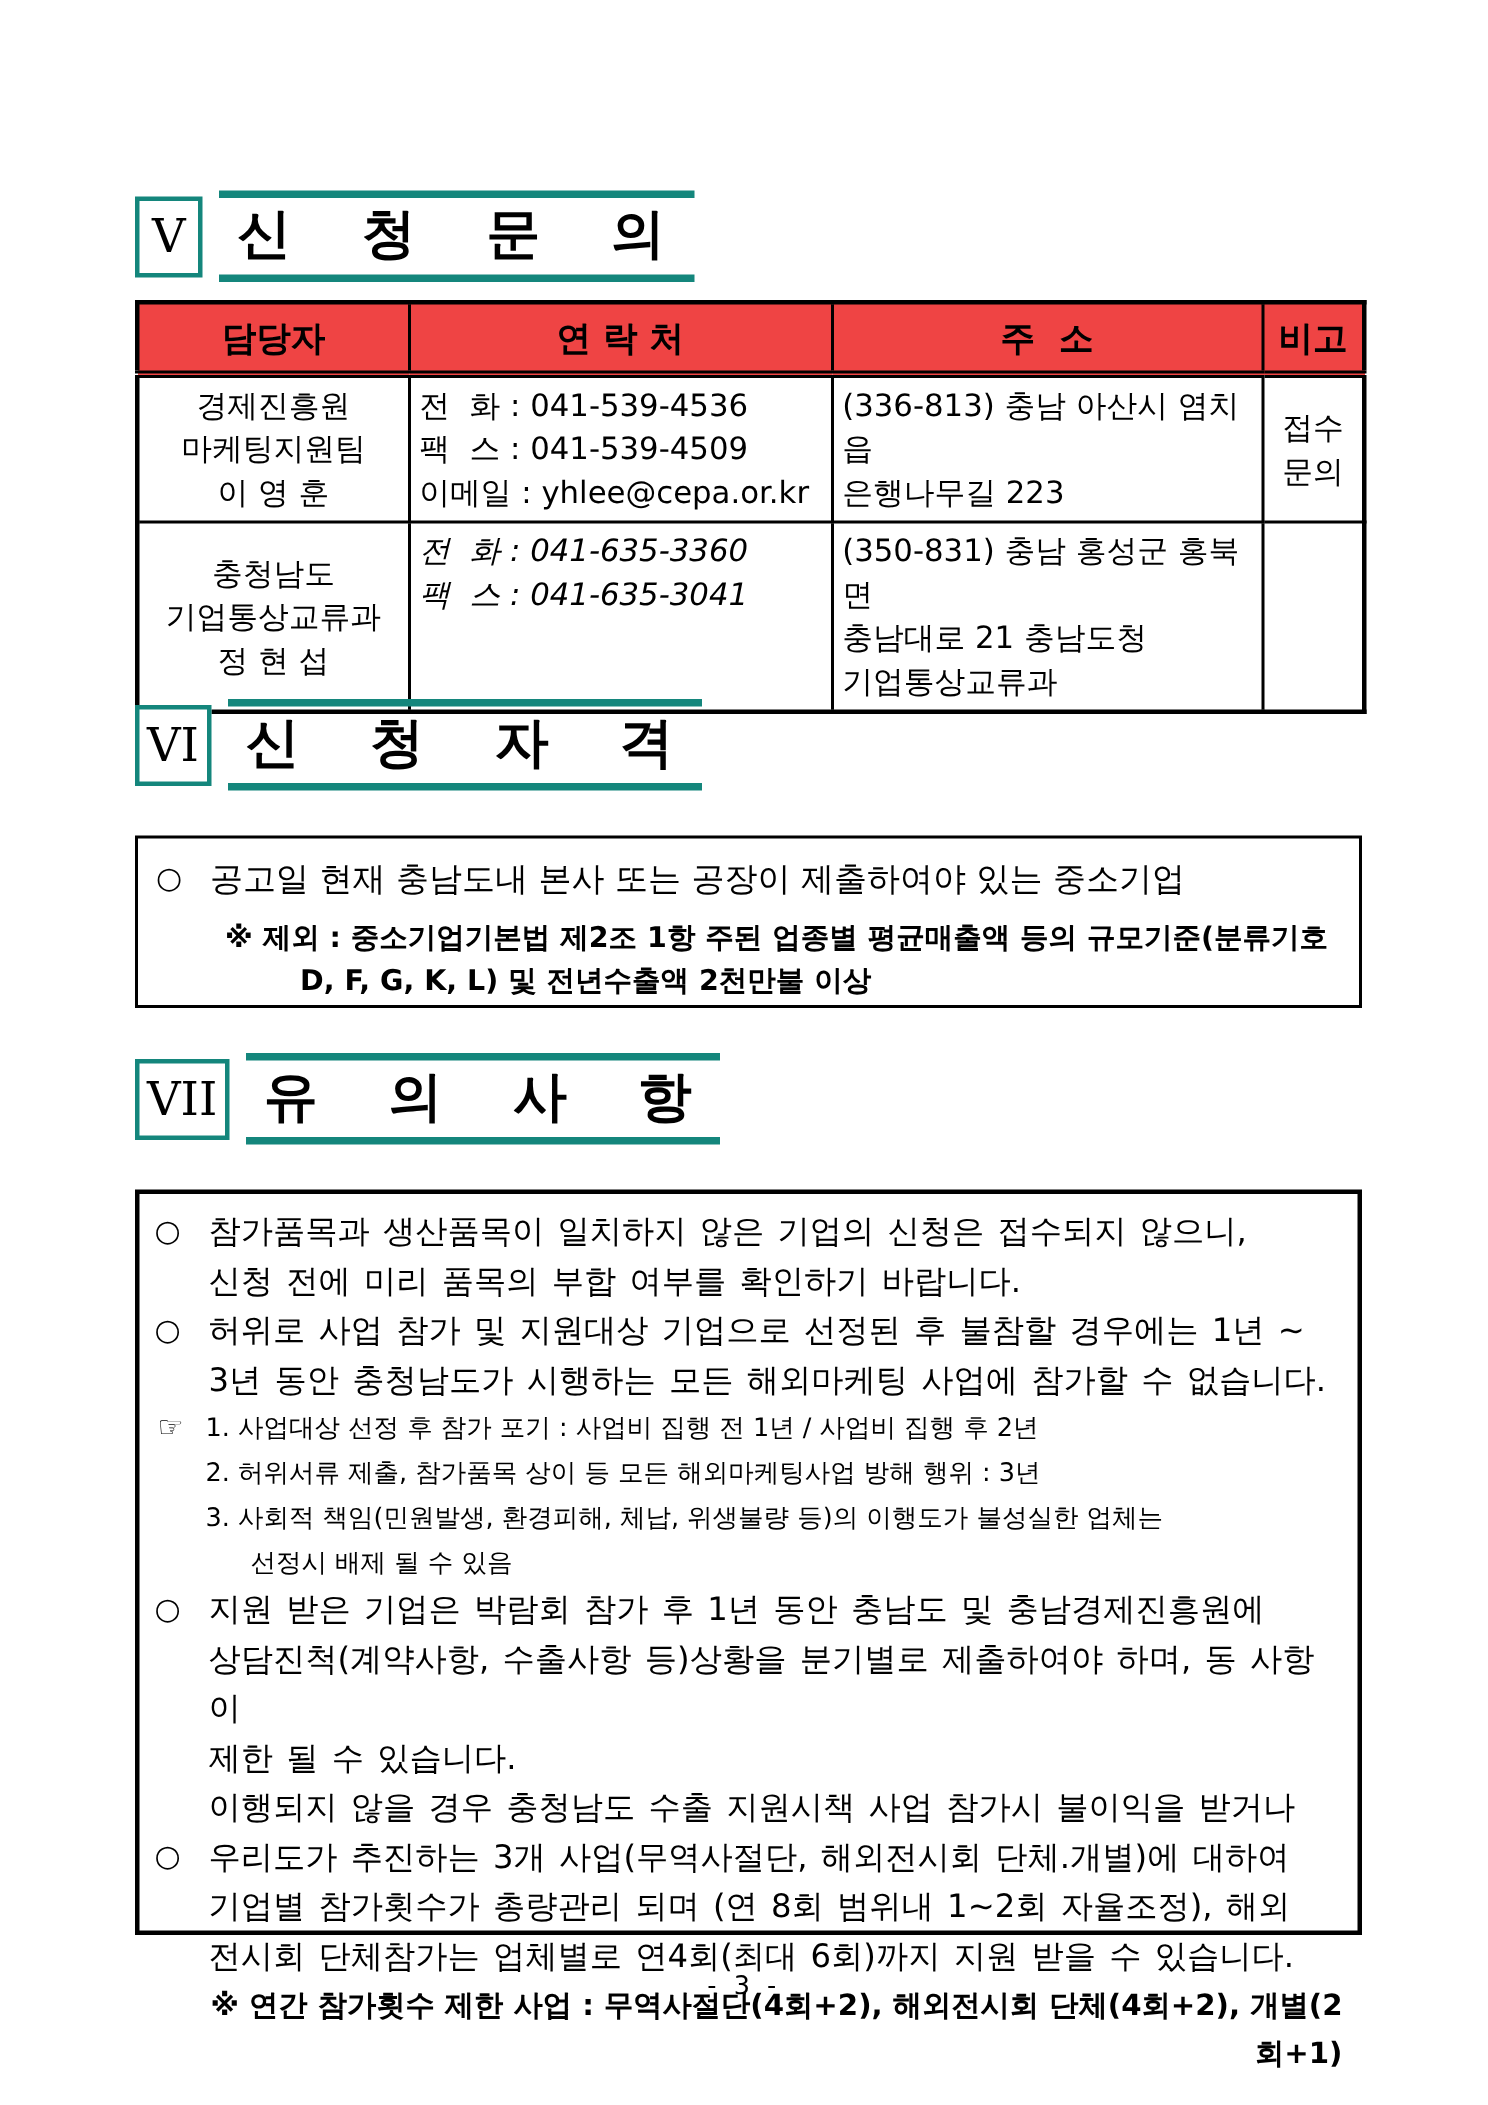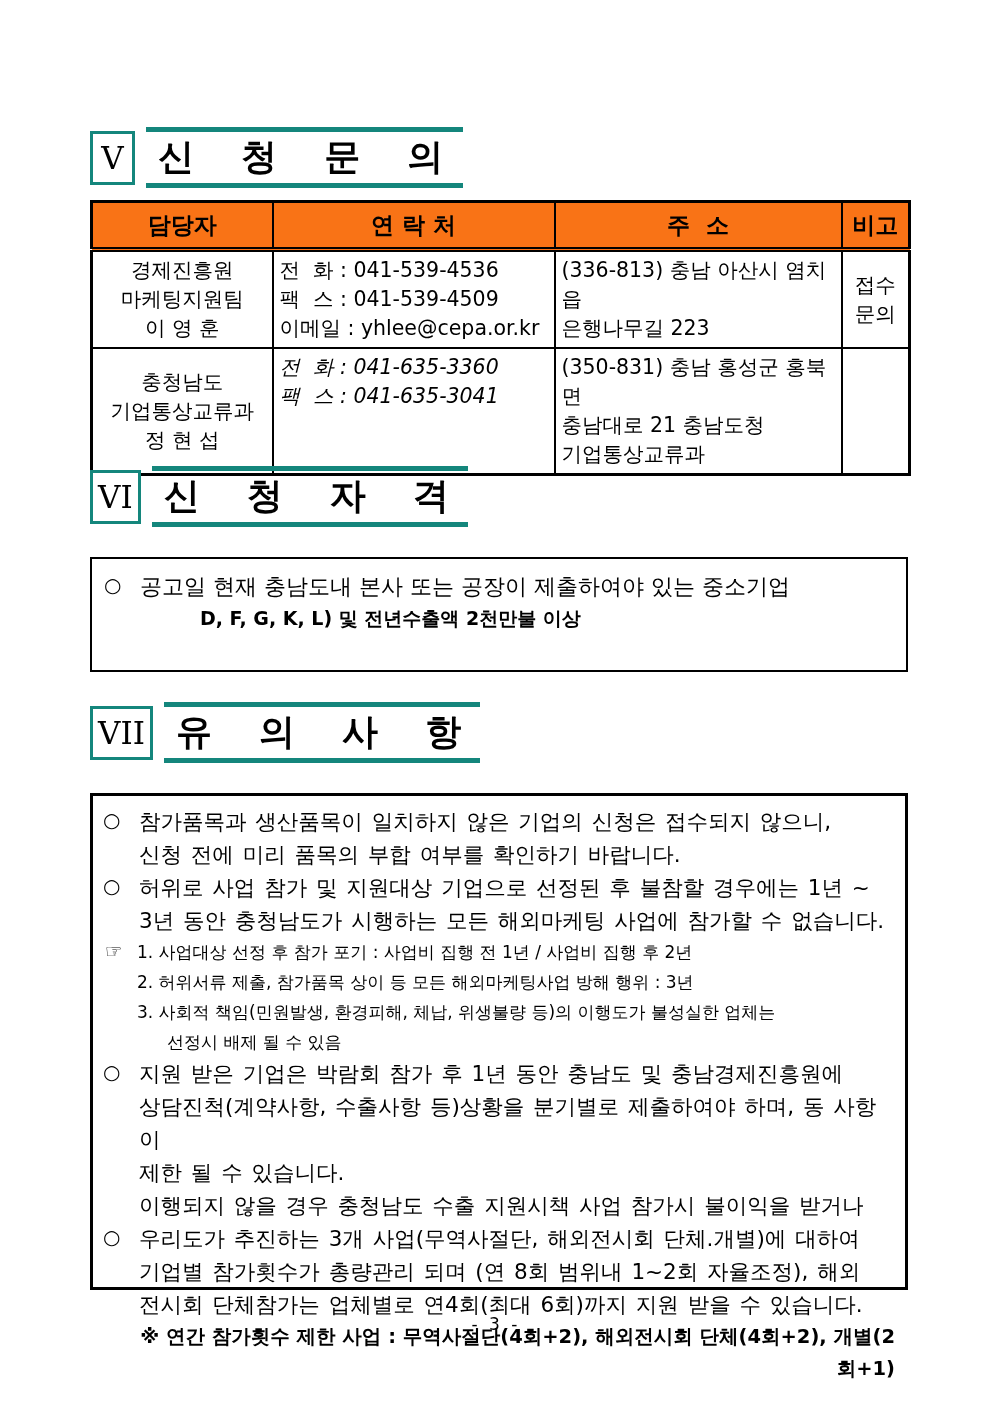--- a/index.html
+++ b/index.html
@@ -37,21 +37,21 @@
   .inquiry-table {
     position: absolute; left: 90px; top: 200px; width: 818px;
     border-collapse: collapse; table-layout: fixed;
     border: 3px solid #000;
   }
   .inquiry-table th, .inquiry-table td {
     border: 2px solid #000; padding: 4px 6px; vertical-align: middle;
   }
   .inquiry-table thead th {
     font-size: 23px; font-weight: bold; height: 48px;
-    border-bottom: 5px double #000; white-space: pre; background: #f97316;
+    border-bottom: 5px double #000; white-space: pre; background: #ef4444;
   }
   .inquiry-table td { font-size: 20.5px; }
   .cell-center { text-align: center; }
   .cell-line { line-height: 29px; white-space: pre-wrap; }
   .cell-left { text-align: left; padding-left: 10px; }
 
   
   .text-box {
     position: absolute; left: 90px; width: 818px;
     border: 2px solid #000; background: #fff; padding: 11px 12px 12px 12px;
@@ -158,20 +158,21 @@
     <div class="section-title">신 청 자 격</div>
   </div>
 
   <div class="text-box qual-box">
     <div class="bullet-row">
       <div class="bullet-glyph">○</div>
       <div class="bullet-lines">
         <div class="qual-main-line">공고일 현재 충남도내 본사 또는 공장이 제출하여야 있는 중소기업</div>
       </div>
     </div>
+    <div class="qual-note">※ 제외 : 중소기업기본법 제2조 1항 주된 업종별 평균매출액 등의 규모기준(분류기호</div>
     <div class="qual-note-cont">D, F, G, K, L) 및 전년수출액 2천만불 이상</div>
   </div>
 
   <div class="section-header" style="top:702px;">
     <div class="numeral-box">
       <span>VII</span>
     </div>
     <div class="section-title">유 의 사 항</div>
   </div>
 

